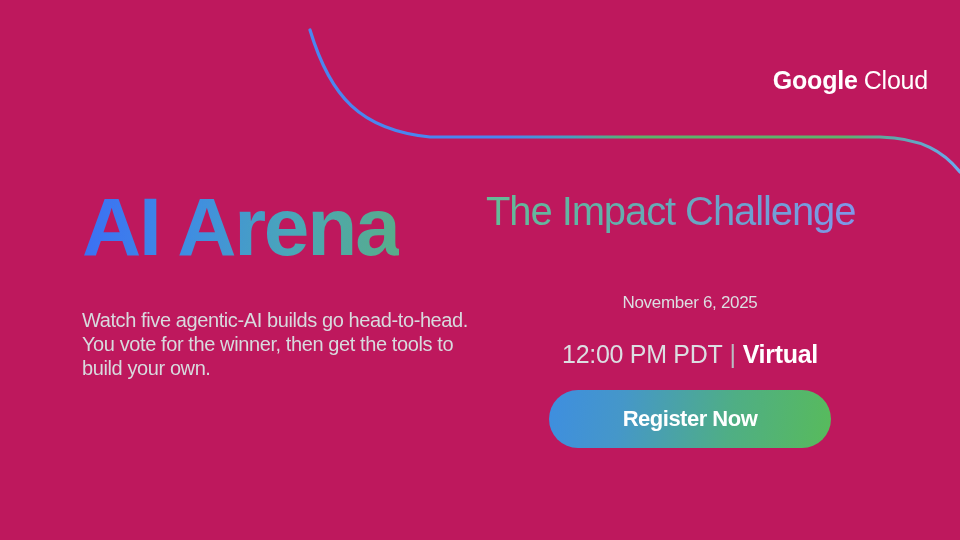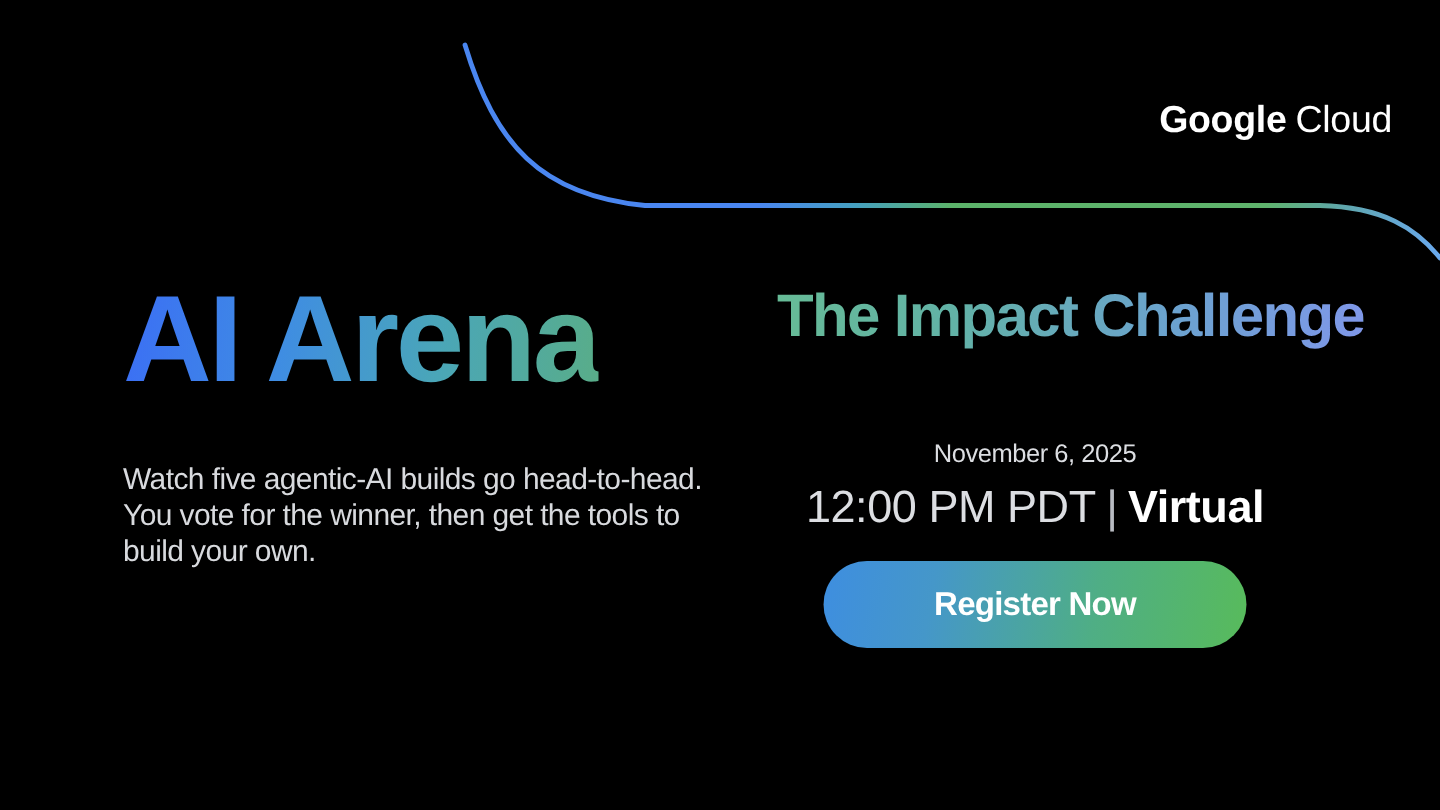--- a/index.html
+++ b/index.html
@@ -4,21 +4,21 @@
 <style>
   html, body {
     margin: 0;
     padding: 0;
     background: #15171a;
   }
   .banner {
     position: relative;
     width: 960px;
     height: 540px;
-    background: #000000;
+    background: #be185d;
     overflow: hidden;
     font-family: "Liberation Sans", sans-serif;
     -webkit-font-smoothing: antialiased;
   }
 
   
   .swoosh {
     position: absolute;
     left: 0;
     top: 0;
@@ -58,24 +58,24 @@
     line-height: 95px;
     background-image: linear-gradient(96deg, #3b6ef5 0%, #3f8de2 34%, #4aa6b8 66%, #59ad88 100%);
     -webkit-background-clip: text;
     background-clip: text;
     color: transparent;
     -webkit-text-fill-color: transparent;
     white-space: nowrap;
   }
   .title-sub {
     position: absolute;
-    left: 436px;
+    left: 404px;
     top: 22px;
     font-size: 40px;
-    font-weight: 700;
+    font-weight: 400;
     letter-spacing: -1.1px;
     line-height: 52px;
     background-image: linear-gradient(95deg, #66bb96 0%, #62b2a6 30%, #6ba2cf 68%, #7f97e9 100%);
     -webkit-background-clip: text;
     background-clip: text;
     color: transparent;
     -webkit-text-fill-color: transparent;
     white-space: nowrap;
     text-align: center;
   }
@@ -103,22 +103,22 @@
   }
   .event-date {
     font-size: 17px;
     line-height: 33px;
     font-weight: 400;
     color: #dcdee2;
     letter-spacing: -0.3px;
     white-space: nowrap;
   }
   .event-time-row {
-    margin-top: 3px;
-    font-size: 30px;
+    margin-top: 19px;
+    font-size: 25px;
     line-height: 33px;
     color: #dcdee2;
     letter-spacing: -0.3px;
     white-space: nowrap;
   }
   .event-time { font-weight: 400; }
   .event-sep {
     font-weight: 400;
     color: #b9bcc2;
     margin: 0 7px;

